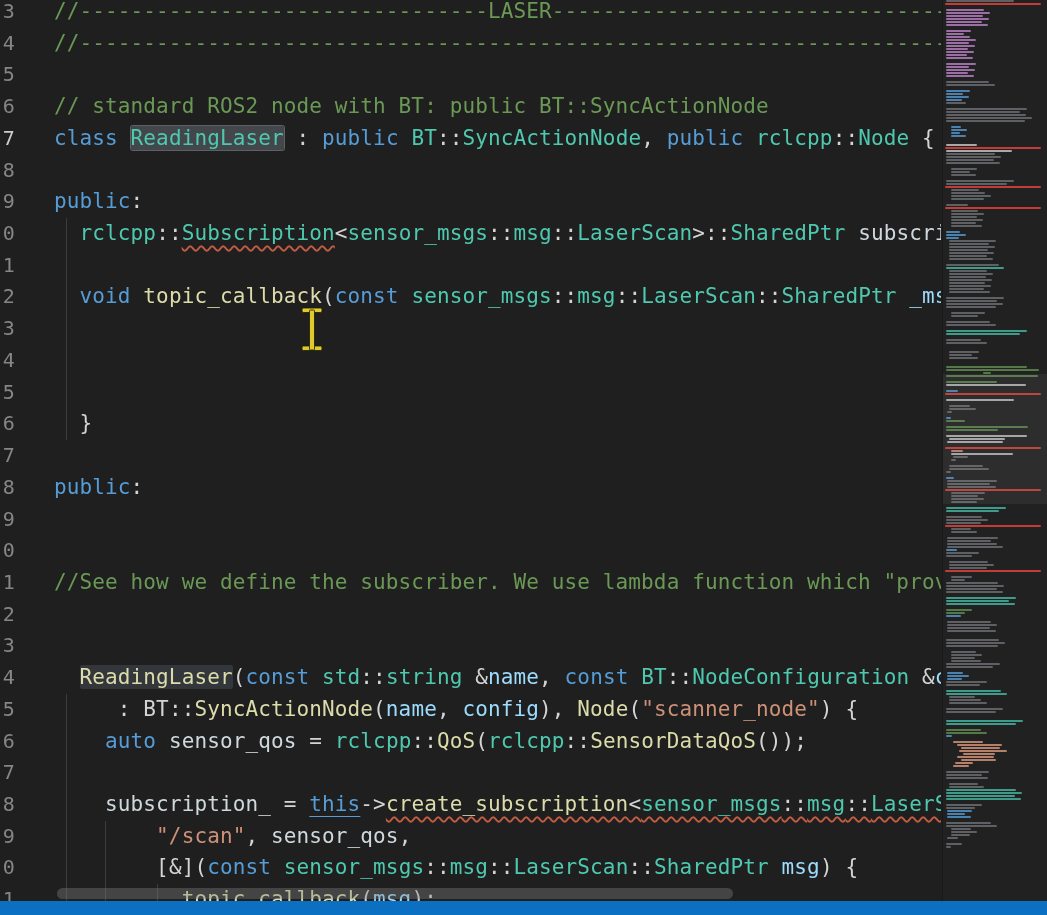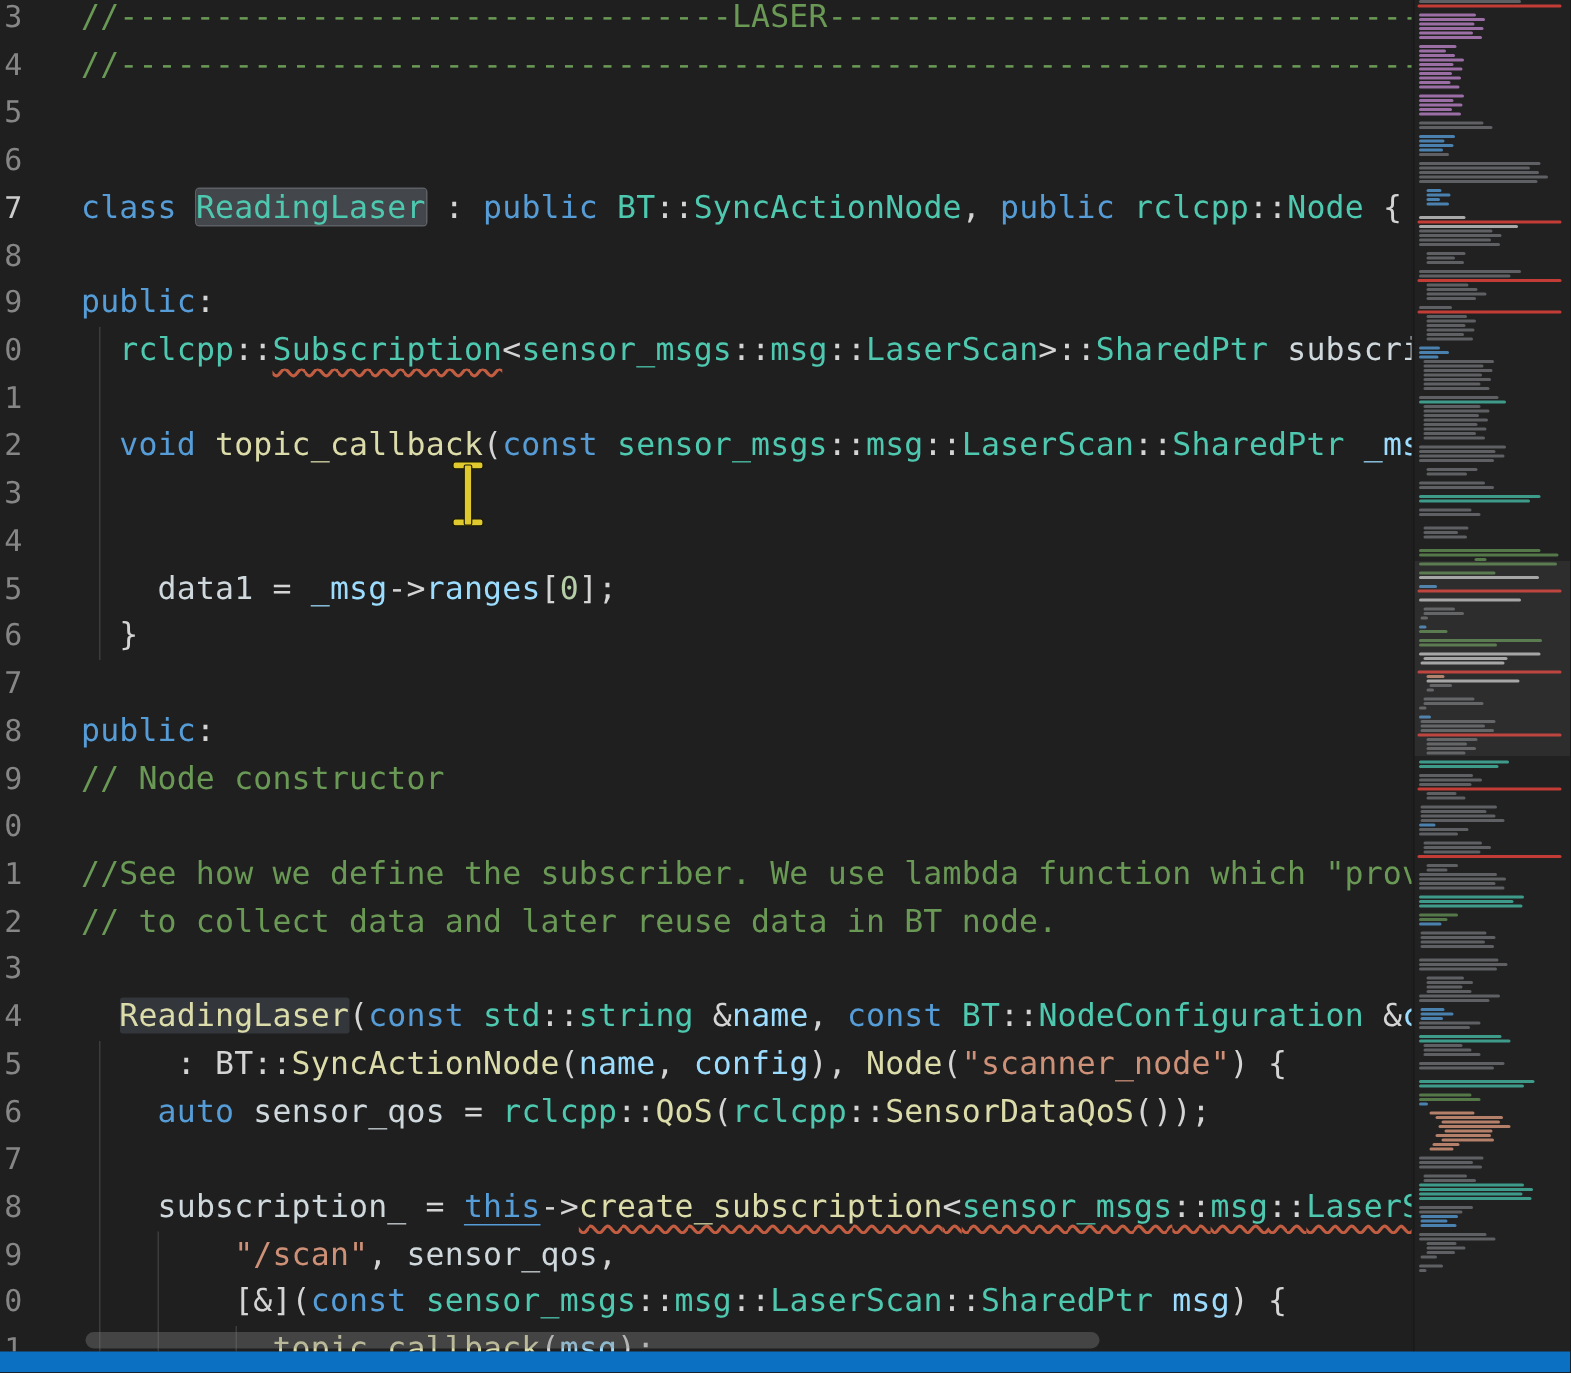--- a/index.html
+++ b/index.html
@@ -46,37 +46,37 @@
     <div id="guides">
         <div class="guide" style="left: 66px; top: 218px; height: 222px;"></div>
         <div class="guide" style="left: 66px; top: 694px; height: 208px;"></div>
         <div class="guide" style="left: 105px; top: 821px; height: 81px;"></div>
         <div class="guide" style="left: 157px; top: 884px; height: 18px;"></div>
       </div>
     <div id="code-lines">
         <div class="line" style="top: -4px;"><span class="num">3</span><span class="txt"><span class="cm">//--------------------------------LASER---------------------------------------------</span></span></div>
         <div class="line" style="top: 27.72px;"><span class="num">4</span><span class="txt"><span class="cm">//------------------------------------------------------------------------------</span></span></div>
         <div class="line" style="top: 59.44px;"><span class="num">5</span><span class="txt"></span></div>
-        <div class="line" style="top: 91.16px;"><span class="num">6</span></div>
+        <div class="line" style="top: 91.16px;"><span class="num">6</span><span class="txt"><span class="cm">// standard ROS2 node with BT: public BT::SyncActionNode</span></span></div>
         <div class="line" style="top: 122.88px;"><span class="num active">7</span><span class="txt"><span class="kw">class </span><span class="ty hl">ReadingLaser</span><span class="pl"> : </span><span class="kw">public </span><span class="ty">BT</span><span class="pl">::</span><span class="ty">SyncActionNode</span><span class="pl">, </span><span class="kw">public </span><span class="ty">rclcpp</span><span class="pl">::</span><span class="ty">Node</span><span class="pl"> {</span></span></div>
         <div class="line" style="top: 154.6px;"><span class="num">8</span><span class="txt"></span></div>
         <div class="line" style="top: 186.32px;"><span class="num">9</span><span class="txt"><span class="kw">public</span><span class="pl">:</span></span></div>
         <div class="line" style="top: 218.04px;"><span class="num">0</span><span class="txt"><span class="pl">  </span><span class="ty">rclcpp</span><span class="pl">::</span><span class="ty sq">Subscription</span><span class="pl">&lt;</span><span class="ty">sensor_msgs</span><span class="pl">::</span><span class="ty">msg</span><span class="pl">::</span><span class="ty">LaserScan</span><span class="pl">&gt;::</span><span class="ty">SharedPtr</span><span class="pl"> </span><span class="vg">subscription_</span></span></div>
         <div class="line" style="top: 249.76px;"><span class="num">1</span><span class="txt"></span></div>
         <div class="line" style="top: 281.48px;"><span class="num">2</span><span class="txt"><span class="pl">  </span><span class="kw">void </span><span class="fn">topic_callback</span><span class="pl">(</span><span class="kw">const </span><span class="ty">sensor_msgs</span><span class="pl">::</span><span class="ty">msg</span><span class="pl">::</span><span class="ty">LaserScan</span><span class="pl">::</span><span class="ty">SharedPtr</span><span class="pl"> </span><span class="vr">_msg</span></span></div>
         <div class="line" style="top: 313.2px;"><span class="num">3</span><span class="txt"></span></div>
         <div class="line" style="top: 344.92px;"><span class="num">4</span></div>
-        <div class="line" style="top: 376.64px;"><span class="num">5</span><span class="txt"><span class="pl">    </span><span class="vg">data1</span><span class="pl"> = </span><span class="vr">_msg</span><span class="pl">-&gt;</span><span class="vr">ranges</span><span class="pl">[</span><span class="nu">0</span><span class="pl">];</span></span></div>
+        <div class="line" style="top: 376.64px;"><span class="num">5</span></div>
         <div class="line" style="top: 408.36px;"><span class="num">6</span><span class="txt"><span class="pl">  }</span></span></div>
         <div class="line" style="top: 440.08px;"><span class="num">7</span><span class="txt"></span></div>
         <div class="line" style="top: 471.8px;"><span class="num">8</span><span class="txt"><span class="kw">public</span><span class="pl">:</span></span></div>
-        <div class="line" style="top: 503.52px;"><span class="num">9</span><span class="txt"><span class="cm">// Node constructor</span></span></div>
+        <div class="line" style="top: 503.52px;"><span class="num">9</span></div>
         <div class="line" style="top: 535.24px;"><span class="num">0</span><span class="txt"></span></div>
         <div class="line" style="top: 566.96px;"><span class="num">1</span><span class="txt"><span class="cm">//See how we define the subscriber. We use lambda function which "provides" us</span></span></div>
-        <div class="line" style="top: 598.68px;"><span class="num">2</span><span class="txt"><span class="cm">// to collect data and later reuse data in BT node.</span></span></div>
+        <div class="line" style="top: 598.68px;"><span class="num">2</span></div>
         <div class="line" style="top: 630.4px;"><span class="num">3</span><span class="txt"></span></div>
         <div class="line" style="top: 662.12px;"><span class="num">4</span><span class="txt"><span class="pl">  </span><span class="fn hl2">ReadingLaser</span><span class="pl">(</span><span class="kw">const </span><span class="ty">std</span><span class="pl">::</span><span class="ty">string</span><span class="pl"> &amp;</span><span class="vr">name</span><span class="pl">, </span><span class="kw">const </span><span class="ty">BT</span><span class="pl">::</span><span class="ty">NodeConfiguration</span><span class="pl"> &amp;</span><span class="vr">config</span></span></div>
         <div class="line" style="top: 693.84px;"><span class="num">5</span><span class="txt"><span class="pl">     : </span><span class="pl">BT</span><span class="pl">::</span><span class="fn">SyncActionNode</span><span class="pl">(</span><span class="vr">name</span><span class="pl">, </span><span class="vr">config</span><span class="pl">), </span><span class="fn">Node</span><span class="pl">(</span><span class="st">"scanner_node"</span><span class="pl">) {</span></span></div>
         <div class="line" style="top: 725.56px;"><span class="num">6</span><span class="txt"><span class="pl">    </span><span class="kw">auto </span><span class="vg">sensor_qos</span><span class="pl"> = </span><span class="ty">rclcpp</span><span class="pl">::</span><span class="fn">QoS</span><span class="pl">(</span><span class="ty">rclcpp</span><span class="pl">::</span><span class="fn">SensorDataQoS</span><span class="pl">());</span></span></div>
         <div class="line" style="top: 757.28px;"><span class="num">7</span><span class="txt"></span></div>
         <div class="line" style="top: 789px;"><span class="num">8</span><span class="txt"><span class="pl">    </span><span class="vg">subscription_</span><span class="pl"> = </span><span class="kw ul">this</span><span class="pl">-&gt;</span><span class="fn sq">create_subscription</span><span class="pl sq">&lt;</span><span class="ty sq">sensor_msgs</span><span class="pl sq">::</span><span class="ty sq">msg</span><span class="pl sq">::</span><span class="ty sq">LaserScan</span></span></div>
         <div class="line" style="top: 820.72px;"><span class="num">9</span><span class="txt"><span class="pl">        </span><span class="st">"/scan"</span><span class="pl">, </span><span class="vg">sensor_qos</span><span class="pl">,</span></span></div>
         <div class="line" style="top: 852.44px;"><span class="num">0</span><span class="txt"><span class="pl">        [</span><span class="pl">&amp;</span><span class="pl">](</span><span class="kw">const </span><span class="ty">sensor_msgs</span><span class="pl">::</span><span class="ty">msg</span><span class="pl">::</span><span class="ty">LaserScan</span><span class="pl">::</span><span class="ty">SharedPtr</span><span class="pl"> </span><span class="vr">msg</span><span class="pl">) {</span></span></div>
         <div class="line" style="top: 884.16px;"><span class="num">1</span><span class="txt"><span class="pl">          </span><span class="fn">topic_callback</span><span class="pl">(</span><span class="vr">msg</span><span class="pl">);</span></span></div>
       </div>

